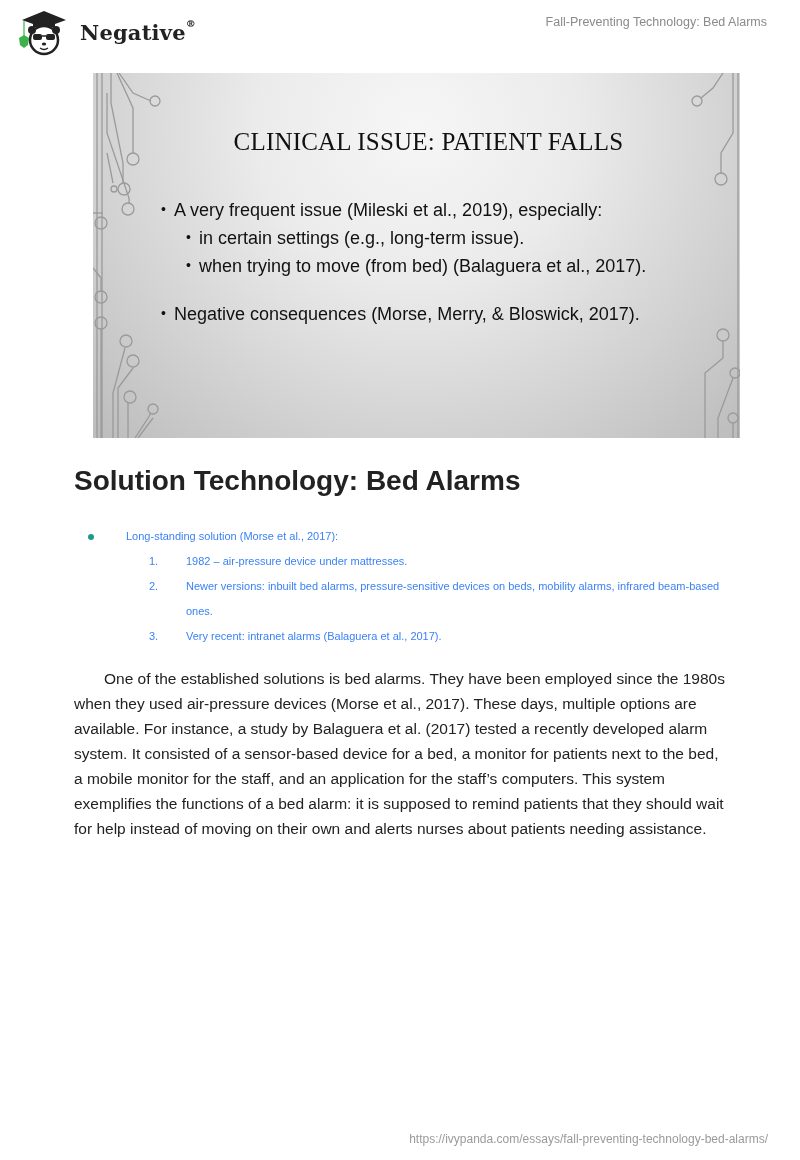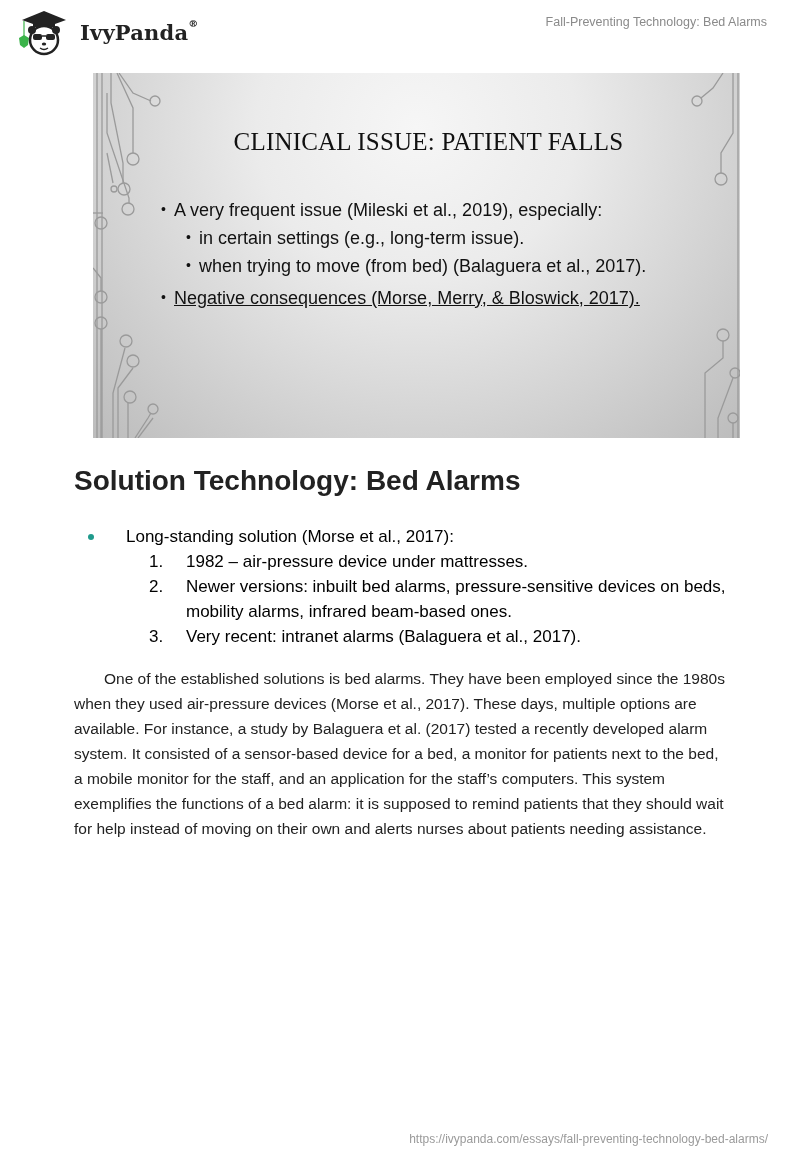--- a/index.html
+++ b/index.html
@@ -15,25 +15,25 @@
 
     .slide { position: absolute; left: 93px; top: 73px; width: 647px; height: 365px; overflow: hidden;
       background: radial-gradient(ellipse at 50% 15%, #f6f6f6 0%, #ebebeb 35%, #d2d2d2 70%, #bcbcbc 100%); }
     .slide svg.deco { position: absolute; left: 0; top: 0; width: 647px; height: 365px; }
     .slide-title { position: absolute; left: 0; width: 100%; top: 55px; text-align: center;
       font-family: "Liberation Serif", serif; font-size: 25px; color: #111; letter-spacing: 0.2px; padding-left: 24px; }
     .slide-list { position: absolute; left: 68px; top: 123px; width: 560px; font-size: 18px; color: #111; }
     .sl-item { position: relative; padding-left: 13px; line-height: 28px; }
     .sl-item::before { content: "•"; position: absolute; left: 0; top: -1px; font-size: 14px; }
     .sl-item.l2 { margin-left: 25px; }
-    .sl-item.gap { margin-top: 4px; text-decoration: underline; }
+    .sl-item.gap { margin-top: 20px; }
 
     .section-title { position: absolute; left: 74px; top: 465px; font-size: 28px; font-weight: bold; color: #222; }
 
-    .bullet-list { position: absolute; left: 74px; top: 524px; width: 660px; font-size: 17px; color: #000000; }
+    .bullet-list { position: absolute; left: 74px; top: 524px; width: 660px; font-size: 11px; color: #3b82f6; }
     .b-item { position: relative; padding-left: 52px; line-height: 25px; }
     .b-dot { position: absolute; left: 14px; top: 10px; width: 6px; height: 6px; border-radius: 50%; background: #1f9a8c; }
     .num-item { position: relative; padding-left: 112px; line-height: 25px; }
     .num-item .num { position: absolute; left: 75px; top: 0; }
 
     .paragraph { position: absolute; left: 74px; top: 666px; width: 656px; font-size: 15.5px; line-height: 25px; color: #222; text-indent: 30px; }
 
     .footer-url { position: absolute; right: 32px; top: 1132px; font-size: 12px; color: #9a9a9a; margin-left: 44px; }
   </style>
 </head>
@@ -50,21 +50,21 @@
 
       <circle cx="30" cy="32" r="14" fill="#fff" stroke="#222" stroke-width="2.5"></circle>
       <circle cx="18" cy="22" r="4" fill="#222"></circle>
       <circle cx="42" cy="22" r="4" fill="#222"></circle>
       <rect x="19" y="26" width="9" height="6" rx="2" fill="#222"></rect>
       <rect x="32" y="26" width="9" height="6" rx="2" fill="#222"></rect>
       <line x1="28" y1="28" x2="32" y2="28" stroke="#222" stroke-width="1.5"></line>
       <ellipse cx="30" cy="36" rx="2.2" ry="1.5" fill="#222"></ellipse>
       <path d="M26,40 Q30,43 34,40" stroke="#222" stroke-width="1.3" fill="none"></path>
     </svg>
-    <span class="logo-text"><span>IvyPanda</span><sup>®</sup></span>
+    <span class="logo-text"><span>Negative</span><sup>®</sup></span>
   </div>
   <div class="header-title">Fall-Preventing Technology: Bed Alarms</div>
 </div>
 
 <div class="slide">
   <svg class="deco" viewBox="0 0 647 365" fill="none" stroke="#9a9a9a" stroke-width="1.3">
 
     <line x1="4" y1="0" x2="4" y2="365"></line>
     <line x1="9" y1="0" x2="9" y2="365"></line>
     <path d="M18,0 L18,30 L30,90 L30,110"></path>

